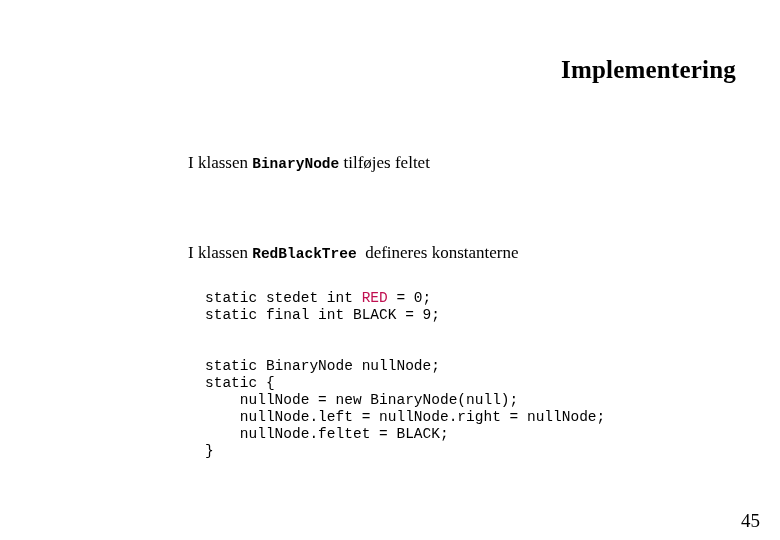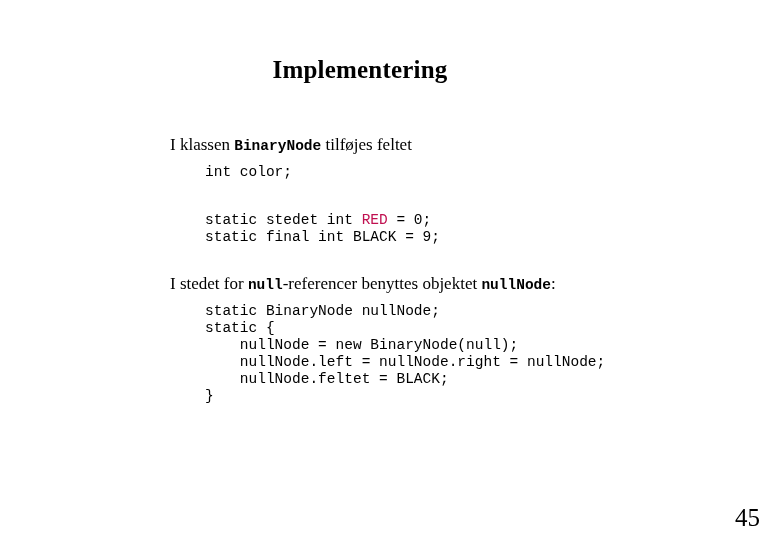--- a/index.html
+++ b/index.html
@@ -19,40 +19,41 @@
     position: relative;
     width: 780px;
     height: 540px;
     background: #ffffff;
   }
   .slide-title {
     position: absolute;
     left: 0;
     top: 56px;
     width: 720px;
-    text-align: center;
+    text-align: right;
     font-family: "Liberation Serif", "DejaVu Serif", serif;
     font-weight: bold;
     font-size: 25px;
     letter-spacing: 0.2px;
     color: #000000;
+    padding-left: 16px;
   }
   .body-block {
     position: absolute;
     left: 170px;
     top: 134px;
     width: 580px;
   }
   .para {
     font-family: "Liberation Serif", "DejaVu Serif", serif;
     font-size: 17px;
     line-height: 22px;
     color: #000000;
     white-space: pre-wrap;
-    margin: 0;
+    margin: 18px;
   }
   .para .code-inline {
     font-family: "Liberation Mono", "DejaVu Sans Mono", monospace;
     font-weight: bold;
     font-size: 14.5px;
     letter-spacing: 0px;
   }
   .code-block {
     font-family: "Liberation Mono", "DejaVu Sans Mono", monospace;
     font-size: 14.5px;
@@ -66,50 +67,49 @@
     color: #C01050;
   }
   .gap-small { height: 7px; }
   .gap-para  { height: 24px; }
   .gap-para2 { height: 27px; }
   .page-number {
     position: absolute;
     right: 20px;
     bottom: 8px;
     font-family: "Liberation Serif", "DejaVu Serif", serif;
-    font-size: 25px;
+    font-size: 19px;
     color: #000000;
   }
 </style>
 </head>
 <body>
 
 <div class="slide">
 
   <div class="slide-title">Implementering</div>
 
   <div class="body-block">
 
     <p class="para"><span>I klassen </span><span class="code-inline">BinaryNode</span><span> tilføjes feltet</span></p>
 
     <div class="gap-small"></div>
 
-    <pre class="code-block">int color;</pre>
 
     <div class="gap-para"></div>
 
+    <p class="para"><span>I klassen </span><span class="code-inline">RedBlackTree</span><span>  defineres konstanterne</span></p>
 
     <div class="gap-small"></div>
 
     <pre class="code-block"><span>static stedet int </span><span class="tok-red">RED</span><span> = 0;</span>
 <span>static final int BLACK = 9;</span></pre>
 
     <div class="gap-para2"></div>
 
-    <p class="para"><span>I stedet for </span><span class="code-inline">null</span><span>-referencer benyttes objektet </span><span class="code-inline">nullNode</span><span>:</span></p>
 
     <div class="gap-small"></div>
 
     <pre class="code-block">static BinaryNode nullNode;
 static {
     nullNode = new BinaryNode(null);
     nullNode.left = nullNode.right = nullNode;
     nullNode.feltet = BLACK;
 }</pre>
 

